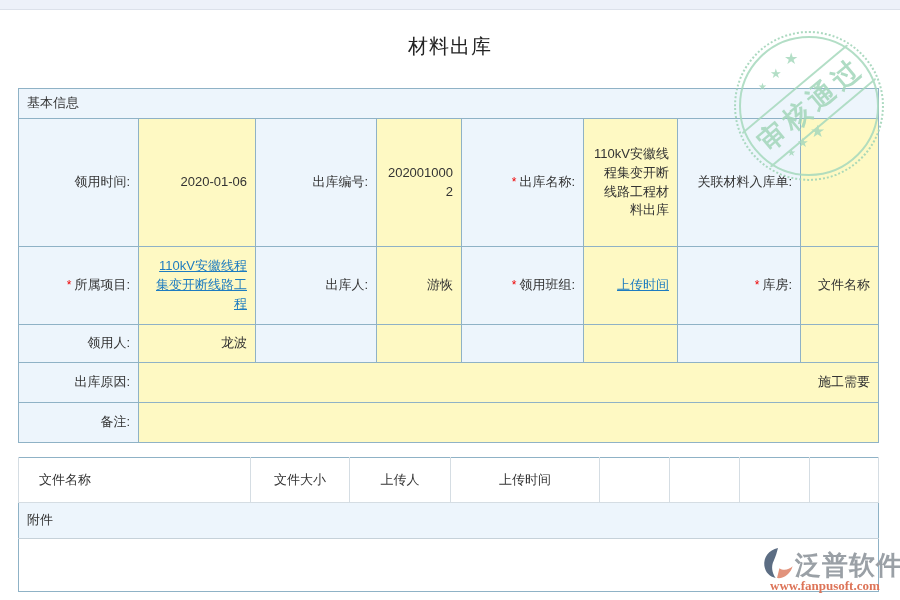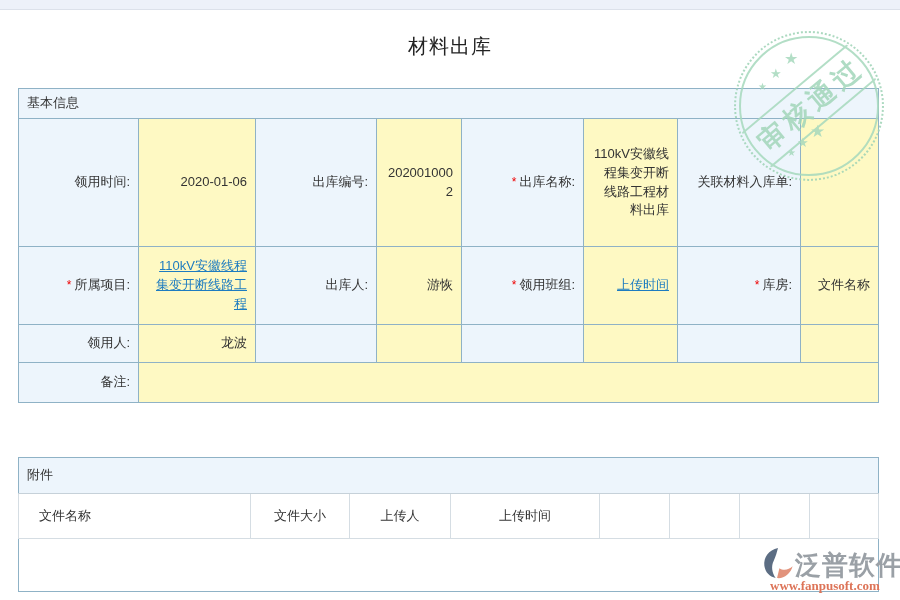--- a/index.html
+++ b/index.html
@@ -135,50 +135,54 @@
     <td class="lbl"><span>领用人:</span></td>
     <td class="val">龙波</td>
     <td class="lbl"></td>
     <td class="val"></td>
     <td class="lbl"></td>
     <td class="val"></td>
     <td class="lbl"></td>
     <td class="val"></td>
   </tr>
   <tr style="height:40px">
+    <td class="lbl"><span>出库原因:</span></td>
+    <td class="val" colspan="7">施工需要</td>
+  </tr>
+  <tr style="height:40px">
     <td class="lbl"><span>备注:</span></td>
     <td class="val" colspan="7"></td>
   </tr>
 </tbody>
   </table>
 
 <table class="grid attach">
   <colgroup>
     <col style="width:232px">
       <col style="width:99px">
       <col style="width:101px">
       <col style="width:149px">
     <col style="width:70px">
       <col style="width:70px">
       <col style="width:70px">
       <col style="width:69px">
   </colgroup>
   <tbody>
-      <tr style="height:36px">
-    <td class="section" colspan="8">附件</td>
-  </tr>
-  <tr style="height:45px">
+      <tr style="height:45px">
     <td class="col-h first">文件名称</td>
     <td class="col-h">文件大小</td>
     <td class="col-h">上传人</td>
     <td class="col-h">上传时间</td>
     <td class="col-h"></td>
     <td class="col-h"></td>
     <td class="col-h"></td>
     <td class="col-h"></td>
+  </tr>
+  <tr style="height:36px">
+    <td class="section" colspan="8">附件</td>
   </tr>
   <tr style="height:53px">
     <td class="empty-row" colspan="8"></td>
   </tr>
 </tbody>
   </table>
 
 <div class="stamp">
   <div class="ring-outer"></div>
   <div class="ring-inner"></div>

